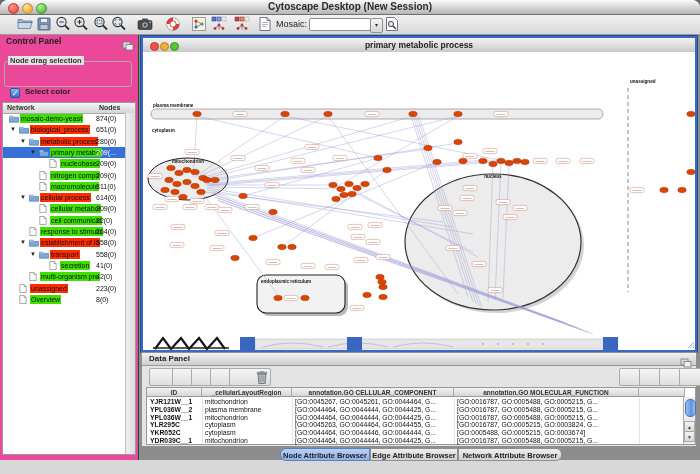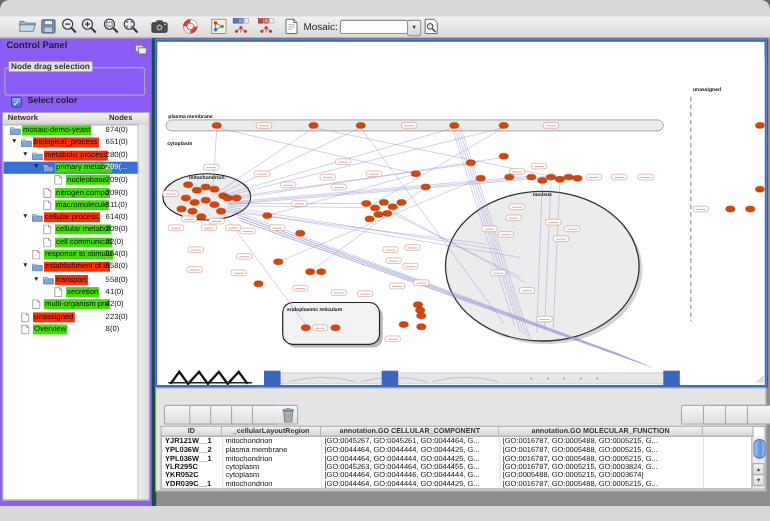--- a/index.html
+++ b/index.html
@@ -21,21 +21,21 @@
   .tbicon{position:absolute;top:1px;width:16px;height:16px;cursor:pointer;}
   .tbicon svg{width:16px;height:16px;display:block;}
   #search-label{position:absolute;left:276px;top:0;height:19px;line-height:19px;font-size:9px;color:#222;}
   #search-input{position:absolute;left:309px;top:3px;width:56px;height:11px;border:1px solid #8f8f8f;
     border-radius:2px;font-size:8px;padding:0 2px;background:#fff;}
   #search-drop{position:absolute;left:370px;top:3px;width:11px;height:13px;background:linear-gradient(#f5f5f5,#d5d5d5);
     border:1px solid #8f8f8f;border-radius:2px;font-size:6px;text-align:center;line-height:13px;color:#333;}
   
   #desktop{position:absolute;left:138px;top:35px;width:562px;height:425px;background:#8d8d8d;}
   
-  #control-panel{position:absolute;left:0;top:35px;width:138px;height:425px;background:#8b5cf6;border-right:4px solid #14532d;}
+  #control-panel{position:absolute;left:0;top:35px;width:138px;height:425px;background:#ec4899;border-right:1px solid #14532d;}
   #cp-title{position:absolute;left:6px;top:1px;font-size:8.5px;font-weight:bold;color:#222;}
   #cp-float{position:absolute;left:122px;top:2px;width:12px;height:10px;}
   #cp-tabs{position:absolute;left:6px;top:10px;width:128px;height:13px;}
   .cp-tab{position:absolute;top:0;height:13px;line-height:13px;font-size:8px;font-weight:bold;text-align:center;
     color:#222;border:1px solid #8a8a8a;box-sizing:border-box;background:linear-gradient(#f8f8f8,#d6d6d6);}
   #tab-network{left:0;width:64px;border-radius:4px 0 0 4px;}
   #tab-mosaic{left:63px;width:54px;background:linear-gradient(#a9c6f2,#6b95dd);border-color:#4a6cae;border-radius:0 4px 4px 0;}
   #tab-arrow{position:absolute;left:120px;top:2px;font-size:8px;color:#111;}
   #cp-group{position:absolute;left:4px;top:26px;width:128px;height:26px;border:1px solid #ababab;border-radius:3px;box-sizing:border-box;}
   #cp-group-label{position:absolute;left:8px;top:21px;font-size:7.5px;font-weight:bold;color:#333;background:#e3e3e3;padding:0 2px;}
@@ -101,20 +101,26 @@
     text-align:center;border:1px solid #8f8f8f;box-sizing:border-box;background:linear-gradient(#ededed,#d2d2d2);}
   .attr-tab.sel{background:linear-gradient(#b9d0f5,#8fb2ea);border-color:#5d7fbd;}
   
   #status-bar{position:absolute;left:0;top:461px;width:700px;height:13px;background:#dedede;border-top:1px solid #aaa;}
   .status-txt{position:absolute;top:0;height:13px;line-height:13px;font-size:7.5px;color:#222;}
 </style>
 </head>
 <body>
 
 <div id="app">
+  <div id="titlebar">
+    <div class="tl red"></div>
+    <div class="tl yellow"></div>
+    <div class="tl green"></div>
+    <div id="apptitle">Cytoscape Desktop (New Session)</div>
+  </div>
 
   <div id="toolbar">
     <span id="search-label">Mosaic:</span>
     <input id="search-input" value="" style="">
     <div id="search-drop">▾</div>
   <div class="tbicon" style="left: 17px;">
         <svg viewBox="0 0 16 16">
           <path d="M1 3.5h4l1.2 1.5H15v2H1z" fill="#9fb6cc" stroke="#51708e" stroke-width=".7"></path>
           <path d="M1 6.5h14l-1.8 6H1z" fill="#c9d8e6" stroke="#51708e" stroke-width=".7"></path>
         </svg>
@@ -381,20 +387,26 @@
               </svg></span>
             <span class="tlabel hl-green" style="left: 27px;">Overview</span>
             <span class="tcount">8(0)</span>
           </div>
         </div>
       <div id="tree-scroll"></div>
     </div>
   </div>
 
   <div id="net-window">
+    <div id="nw-titlebar">
+      <div class="nwl red"></div>
+      <div class="nwl yellow"></div>
+      <div class="nwl green"></div>
+      <div id="nw-title">primary metabolic process</div>
+    </div>
     <div id="net-canvas"><svg viewBox="0 0 552 298" width="552" height="298">
           <rect x="8" y="57" width="452" height="10" rx="5" fill="#ececec" stroke="#999" stroke-width="0.8"></rect>
           <ellipse cx="45" cy="127" rx="40" ry="21" fill="#ececec" stroke="#1a1a1a" stroke-width="1"></ellipse>
           <ellipse cx="353" cy="193" rx="88" ry="68" fill="#c2c2c2" opacity="0.7"></ellipse>
           <ellipse cx="350" cy="190" rx="88" ry="68" fill="#ececec" stroke="#333" stroke-width="1.2"></ellipse>
           <rect x="117" y="226" width="88" height="38" rx="9" fill="#9a9a9a" opacity="0.7"></rect>
           <rect x="114" y="223" width="88" height="38" rx="9" fill="#f2f2f2" stroke="#222" stroke-width="1.1"></rect>
           <line x1="50" y1="125" x2="54" y2="66" stroke="#9292d4" stroke-width="0.7" opacity="0.55"></line>
           <line x1="52" y1="125" x2="142" y2="64" stroke="#9292d4" stroke-width="0.7" opacity="0.55"></line>
           <line x1="55" y1="125" x2="185" y2="64" stroke="#9292d4" stroke-width="0.7" opacity="0.55"></line>
@@ -611,20 +623,27 @@
           <text x="10" y="55" text-anchor="start" fill="#111" style="font:bold 4.6px 'Liberation Sans',sans-serif">plasma membrane</text>
           <text x="9" y="80" text-anchor="start" fill="#111" style="font:bold 4.6px 'Liberation Sans',sans-serif">cytoplasm</text>
           <text x="45" y="111" text-anchor="middle" fill="#111" style="font:bold 4.6px 'Liberation Sans',sans-serif">mitochondrion</text>
           <text x="350" y="126" text-anchor="middle" fill="#111" style="font:bold 4.6px 'Liberation Sans',sans-serif">nucleus</text>
           <text x="118" y="231" text-anchor="start" fill="#111" style="font:bold 4.6px 'Liberation Sans',sans-serif">endoplasmic reticulum</text>
           <text x="487" y="31" text-anchor="start" fill="#111" style="font:bold 4.6px 'Liberation Sans',sans-serif">unassigned</text>
         </svg></div>
   </div>
 
   <div id="data-panel">
+    <div id="dp-titlebar">
+      <div id="dp-title">Data Panel</div>
+      <div id="dp-float"><svg viewBox="0 0 12 10">
+            <rect x="1" y="1" width="7" height="6" fill="#ddd" stroke="#777" stroke-width=".8"></rect>
+            <rect x="4" y="3.5" width="7" height="5.5" fill="#eee" stroke="#777" stroke-width=".8"></rect>
+          </svg></div>
+    </div>
     <div id="dp-table">
       <div id="dp-scroll">
         <div id="dp-thumb"></div>
         <div class="dp-arrow" style="top:24px">▲</div>
         <div class="dp-arrow" style="top:34px">▼</div>
       </div>
     <div class="dp-h" style="left: 0px; width: 55px;">ID</div>
         <div class="dp-h" style="left: 55px; width: 90px;">_cellularLayoutRegion</div>
         <div class="dp-h" style="left: 145px; width: 162px;">annotation.GO CELLULAR_COMPONENT</div>
         <div class="dp-h" style="left: 307px; width: 185px;">annotation.GO MOLECULAR_FUNCTION</div>
@@ -728,14 +747,19 @@
           <rect x="6" y="3" width="2" height="2" fill="#e8c93e"></rect>
           <rect x="9" y="6" width="2" height="2" fill="#cfe04a"></rect>
           <rect x="3" y="9" width="2" height="2" fill="#e8c93e"></rect>
           <rect x="12" y="3" width="1.5" height="2" fill="#cfe04a"></rect>
           <rect x="6" y="12" width="2" height="1.5" fill="#e8c93e"></rect>
           <rect x="12" y="9" width="2" height="2" fill="#e8c93e"></rect>
         </svg>
       </div>
     </div>
 
+  <div id="attr-tabs">
+      <div class="attr-tab sel" style="left: 280px; width: 90px; border-radius: 6px 0px 0px 6px;">Node Attribute Browser</div>
+      <div class="attr-tab" style="left: 370px; width: 88px;">Edge Attribute Browser</div>
+      <div class="attr-tab" style="left: 458px; width: 104px; border-radius: 0px 6px 6px 0px;">Network Attribute Browser</div>
+    </div>
 
 </div>
 
 </body></html>

